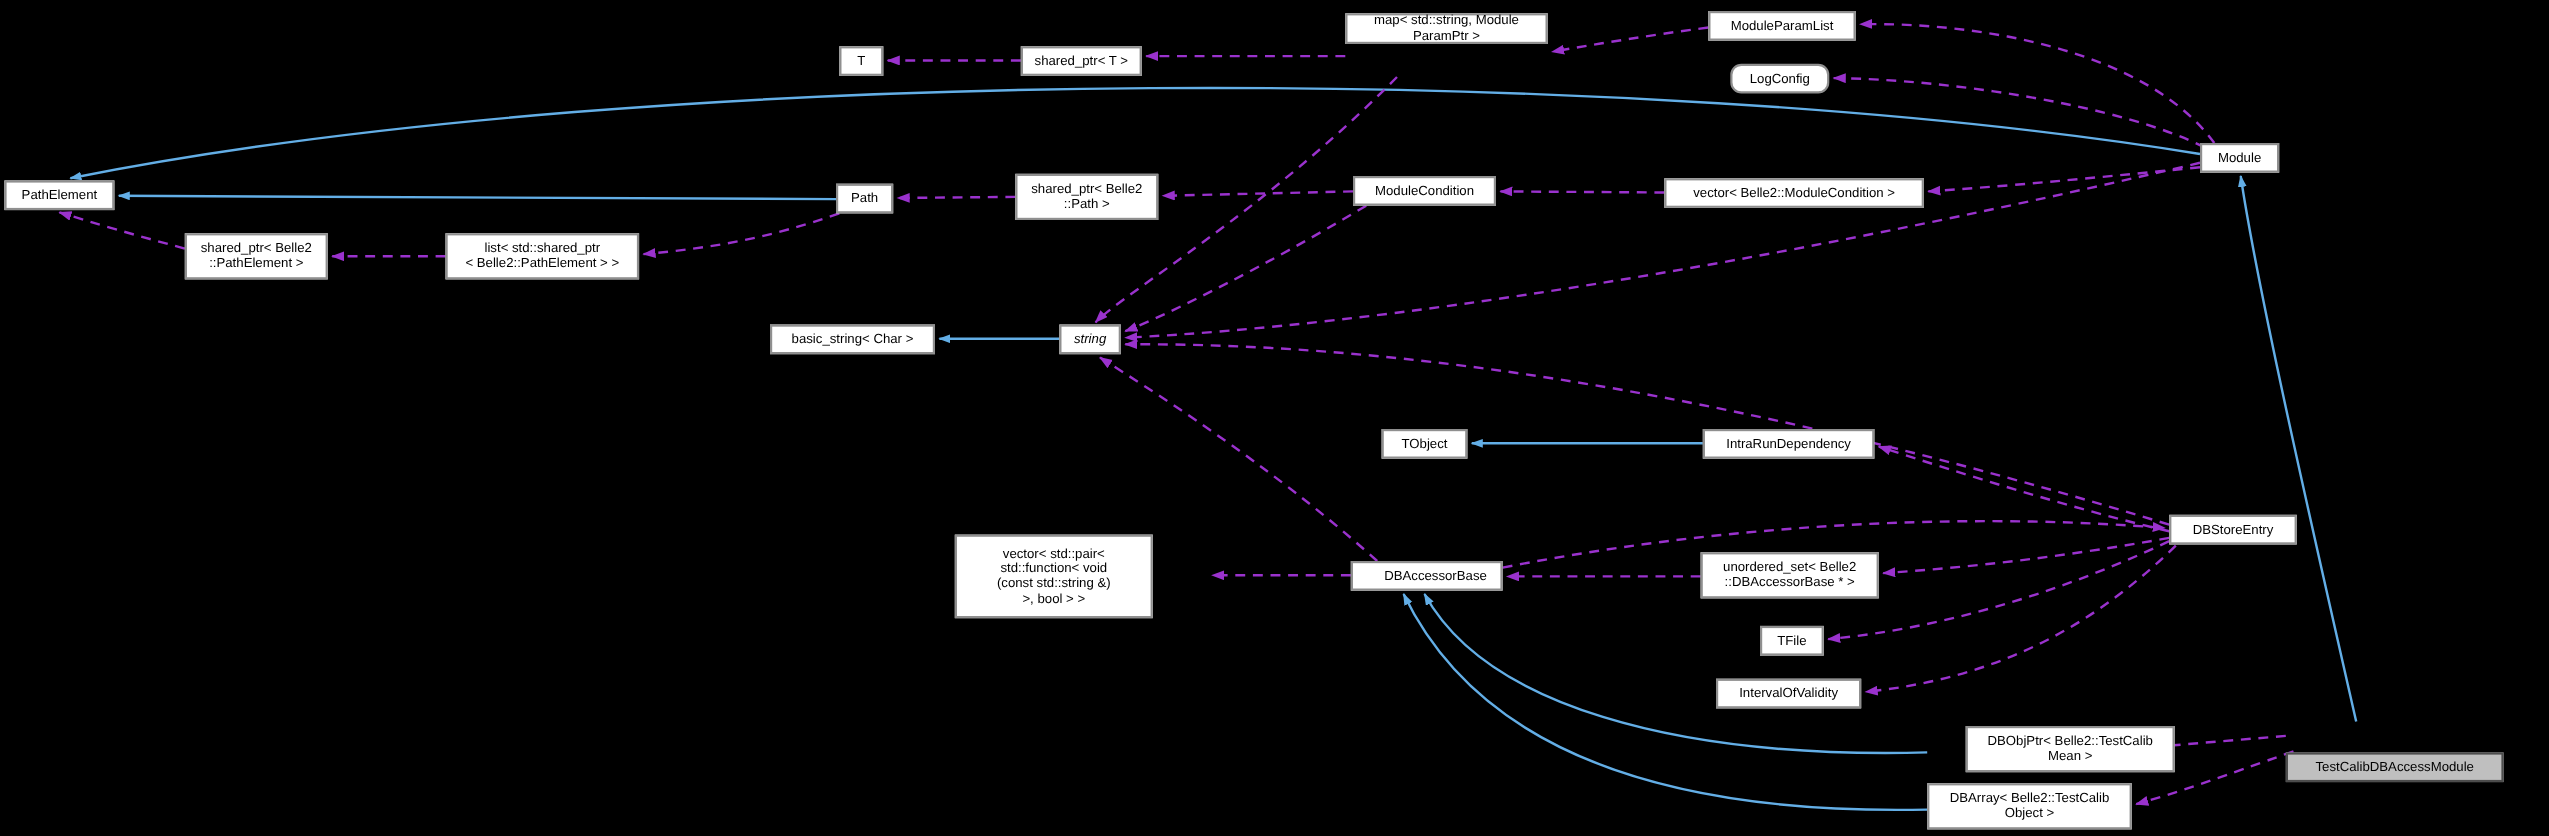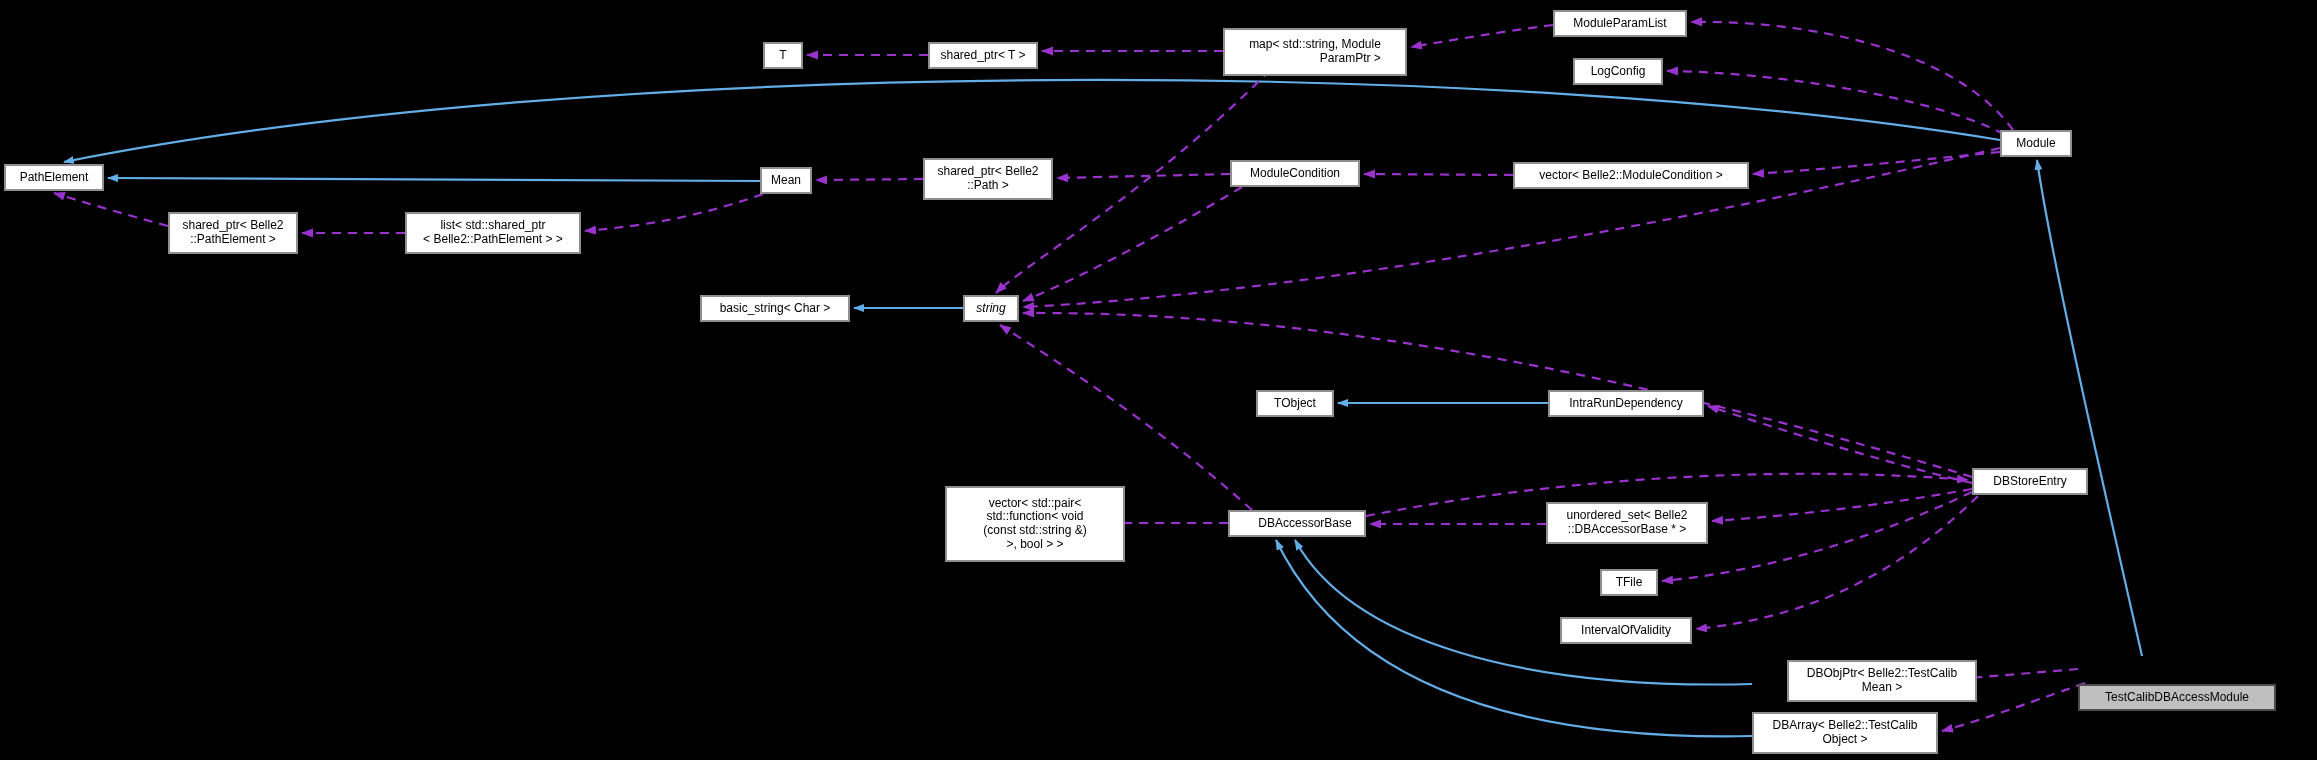--- a/index.html
+++ b/index.html
@@ -62,34 +62,34 @@
       </g>
   </svg>
   <div id="node-layer">
       <div class="node" style="left: 4px; top: 164px; width: 100px; height: 27px;"><span>PathElement</span></div>
       <div class="node" style="left: 168px; top: 212px; width: 130px; height: 42px;"><span>shared_ptr&lt; Belle2
 ::PathElement &gt;</span></div>
       <div class="node" style="left: 405px; top: 212px; width: 176px; height: 42px;"><span>list&lt; std::shared_ptr
 &lt; Belle2::PathElement &gt; &gt;</span></div>
       <div class="node" style="left: 763px; top: 42px; width: 40px; height: 27px;"><span>T</span></div>
       <div class="node" style="left: 928px; top: 42px; width: 110px; height: 27px;"><span>shared_ptr&lt; T &gt;</span></div>
-      <div class="node" style="left: 760px; top: 167px; width: 52px; height: 27px;"><span>Mean</span></div>
+      <div class="node" style="left: 760px; top: 167px; width: 52px; height: 27px;"><span>Path</span></div>
       <div class="node" style="left: 923px; top: 158px; width: 130px; height: 42px;"><span>shared_ptr&lt; Belle2
 ::Path &gt;</span></div>
       <div class="node" style="left: 700px; top: 295px; width: 150px; height: 27px;"><span>basic_string&lt; Char &gt;</span></div>
       <div class="node" style="left: 963px; top: 295px; width: 56px; height: 27px; font-style: italic;"><span>string</span></div>
-      <div class="node" style="left: 1223px; top: 28px; width: 184px; height: 48px; text-align: right;"><span>map&lt; std::string, Module
+      <div class="node" style="left: 1223px; top: 12px; width: 184px; height: 28px;"><span>map&lt; std::string, Module
 ParamPtr &gt;</span></div>
       <div class="node" style="left: 1553px; top: 10px; width: 134px; height: 27px;"><span>ModuleParamList</span></div>
-      <div class="node" style="left: 1573px; top: 58px; width: 90px; height: 27px;"><span>LogConfig</span></div>
+      <div class="node" style="left: 1573px; top: 58px; width: 90px; height: 27px; border-radius: 10px;"><span>LogConfig</span></div>
       <div class="node" style="left: 1230px; top: 160px; width: 130px; height: 27px;"><span>ModuleCondition</span></div>
       <div class="node" style="left: 1513px; top: 162px; width: 236px; height: 27px;"><span>vector&lt; Belle2::ModuleCondition &gt;</span></div>
       <div class="node" style="left: 1256px; top: 390px; width: 78px; height: 27px;"><span>TObject</span></div>
       <div class="node" style="left: 1548px; top: 390px; width: 156px; height: 27px;"><span>IntraRunDependency</span></div>
-      <div class="node" style="left: 945px; top: 486px; width: 180px; height: 76px;"><span>vector&lt; std::pair&lt;
+      <div class="node" style="left: 868px; top: 486px; width: 180px; height: 76px;"><span>vector&lt; std::pair&lt;
 std::function&lt; void
 (const std::string &amp;)
 &gt;, bool &gt; &gt;</span></div>
       <div class="node" style="left: 1228px; top: 510px; width: 138px; height: 27px; padding-left: 16px;"><span>DBAccessorBase</span></div>
       <div class="node" style="left: 1546px; top: 502px; width: 162px; height: 42px;"><span>unordered_set&lt; Belle2
 ::DBAccessorBase * &gt;</span></div>
       <div class="node" style="left: 1600px; top: 569px; width: 58px; height: 27px;"><span>TFile</span></div>
       <div class="node" style="left: 1560px; top: 617px; width: 132px; height: 27px;"><span>IntervalOfValidity</span></div>
       <div class="node" style="left: 1972px; top: 468px; width: 116px; height: 27px;"><span>DBStoreEntry</span></div>
       <div class="node" style="left: 2000px; top: 130px; width: 72px; height: 27px;"><span>Module</span></div>

